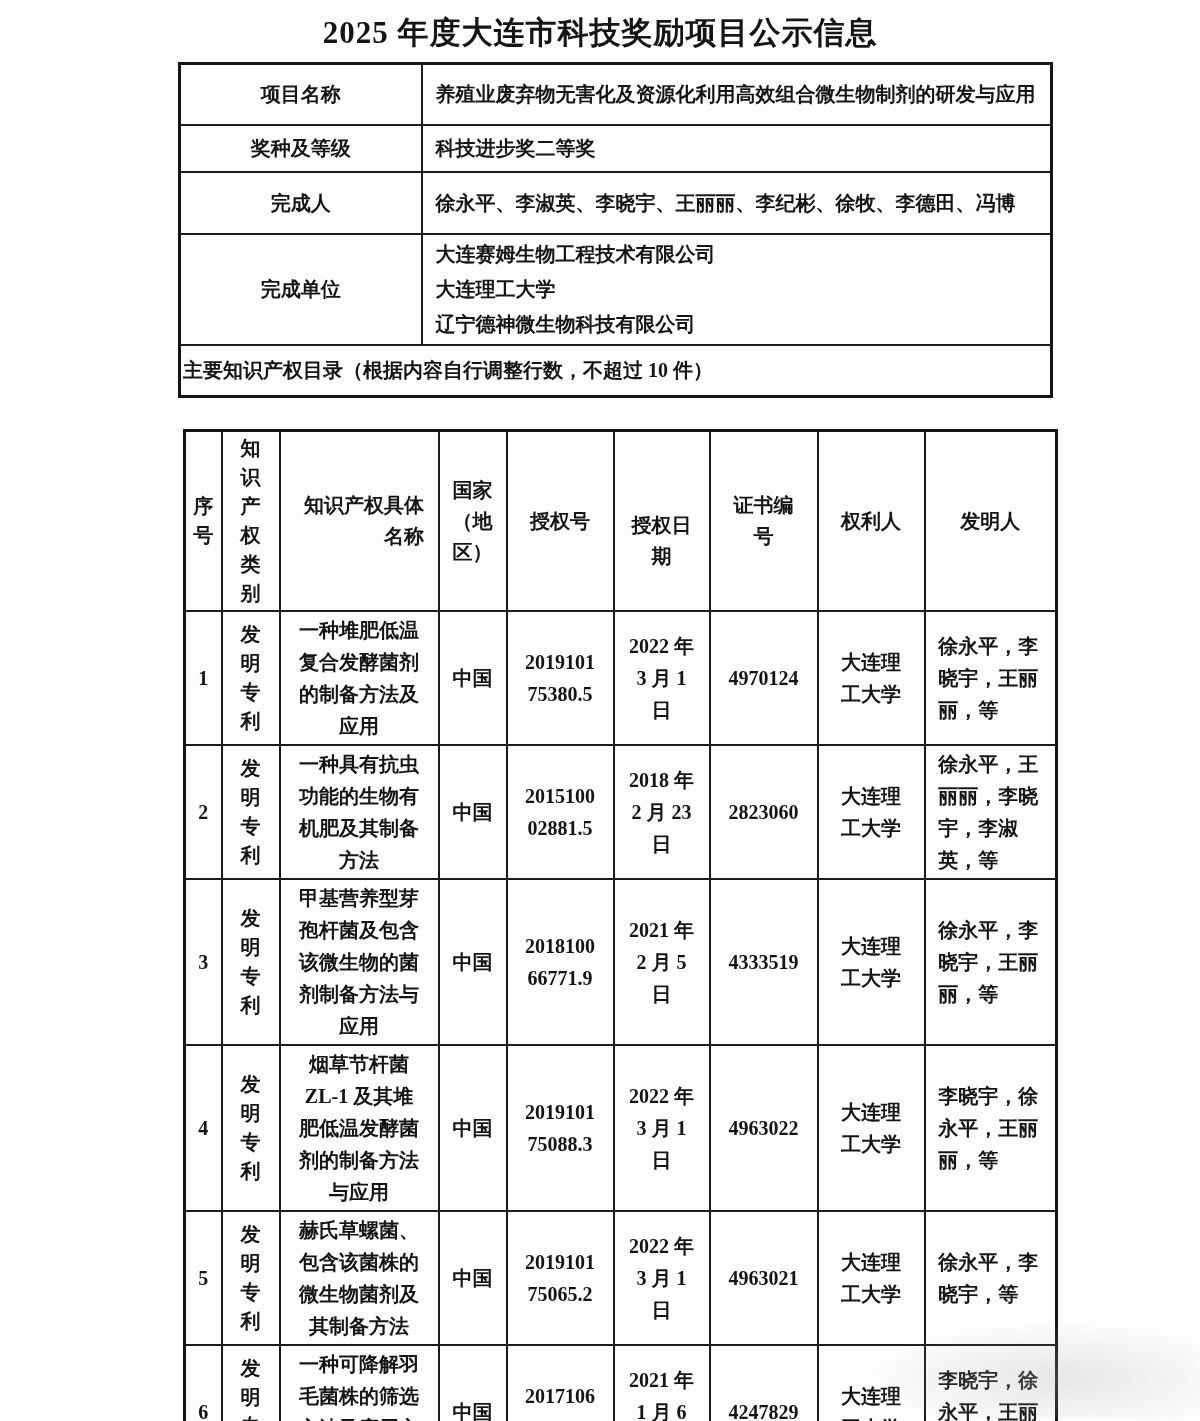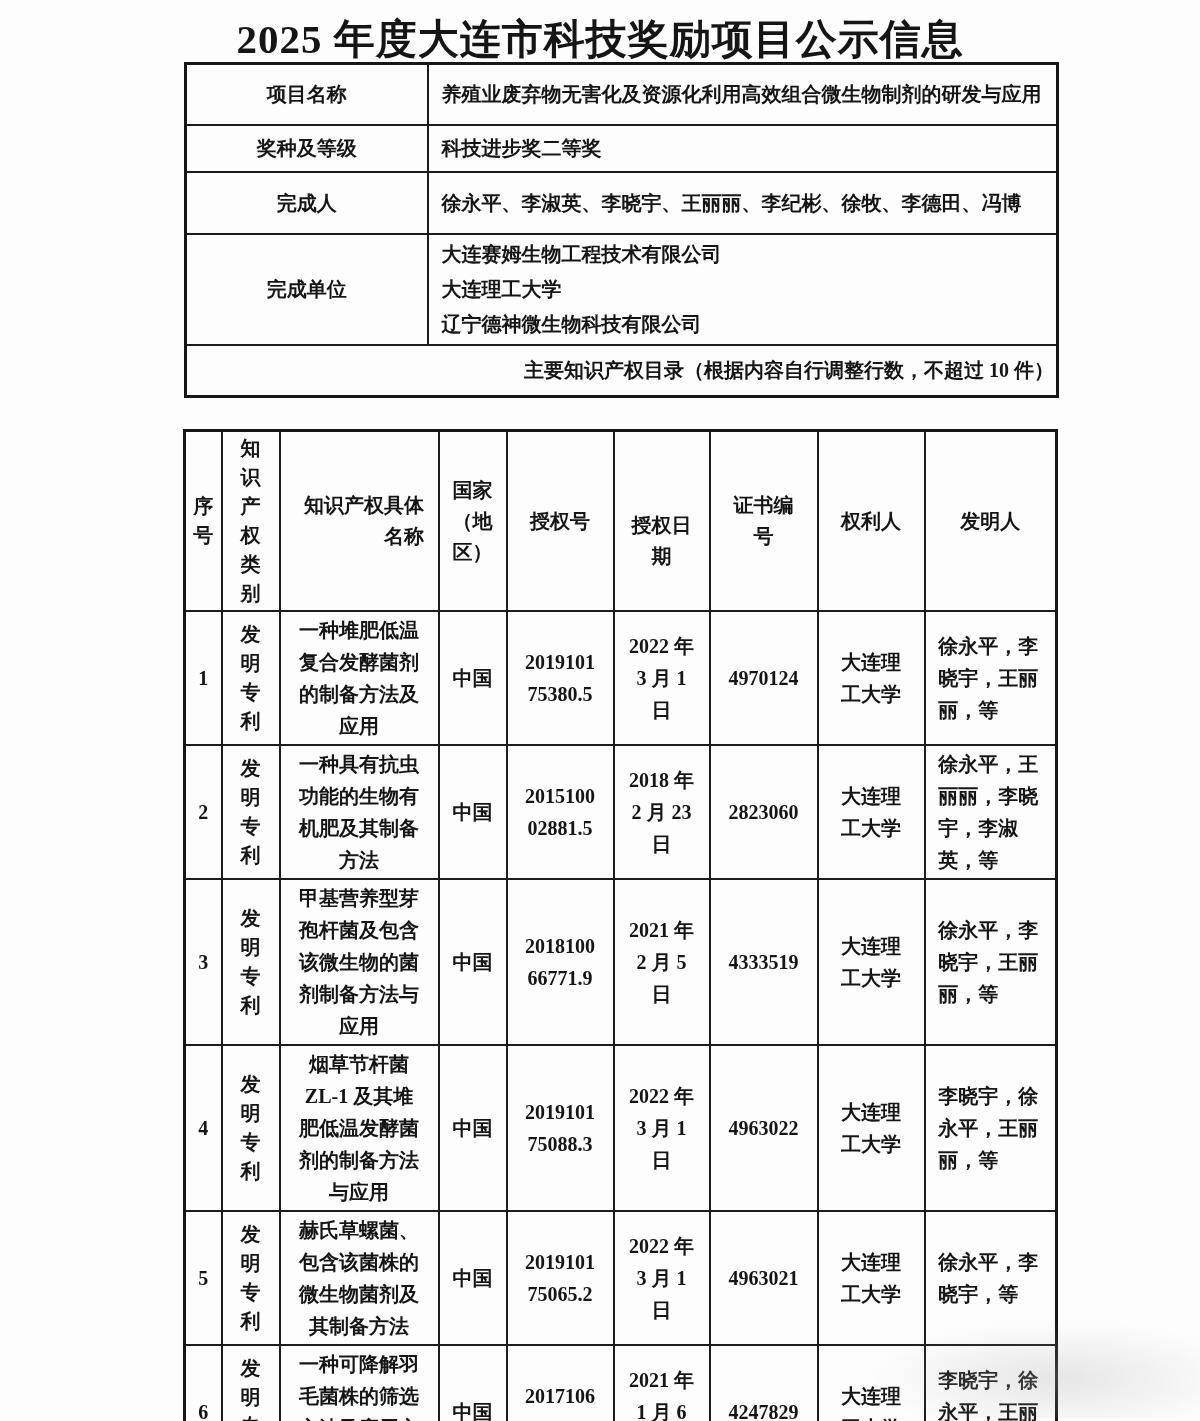--- a/index.html
+++ b/index.html
@@ -15,47 +15,47 @@
     height: 1421px;
     background: #fdfdfd;
     overflow: hidden;
   }
   .doc-title {
     position: absolute;
     left: 150px;
     top: 12px;
     width: 900px;
     text-align: center;
-    font-size: 41px;
+    font-size: 31px;
     font-weight: 700;
     letter-spacing: 1px;
     white-space: nowrap;
   }
   table {
     border-collapse: collapse;
     table-layout: fixed;
     width: 872px;
   }
-  .info-table { position: absolute; left: 184px; top: 62px; border: 3px solid #161616; }
+  .info-table { position: absolute; left: 178px; top: 62px; border: 3px solid #161616; }
   .patent-table { position: absolute; left: 183px; top: 429px; border: 3px solid #161616; }
   td, th {
     border: 2px solid #1c1c1c;
     vertical-align: middle;
     text-align: center;
     font-size: 20px;
     font-weight: 700;
     line-height: 1.5;
     padding: 2px;
     overflow: hidden;
   }
   .info-table td.label-cell { width: 242px; text-align: center; }
   .info-table td.value-cell { text-align: left; padding-left: 13px; }
   .pre { white-space: pre-line; }
   .multi-org { line-height: 35px; }
-  .note-cell { text-align: right; }
+  .note-cell { text-align: left; }
   
   .vtext   { display: inline-block; width: 24px;  word-break: break-all; line-height: 1.45; }
   .h-name  { display: inline-block; width: 130px; line-height: 1.55; text-align: right; }
   .h-ctry  { display: inline-block; width: 44px;  line-height: 1.55; }
   .h-date  { display: inline-block; width: 64px;  line-height: 1.55; margin-top: 40px; }
   .h-cert  { display: inline-block; width: 64px;  line-height: 1.55; }
   .name-text  { display: inline-block; width: 124px; line-height: 1.6; }
   .date-text  { display: inline-block; width: 74px;  line-height: 1.6; }
   .owner-text { display: inline-block; width: 64px;  line-height: 1.6; }
   .inv-text   { display: inline-block; width: 104px; text-align: left; line-height: 1.6; }

